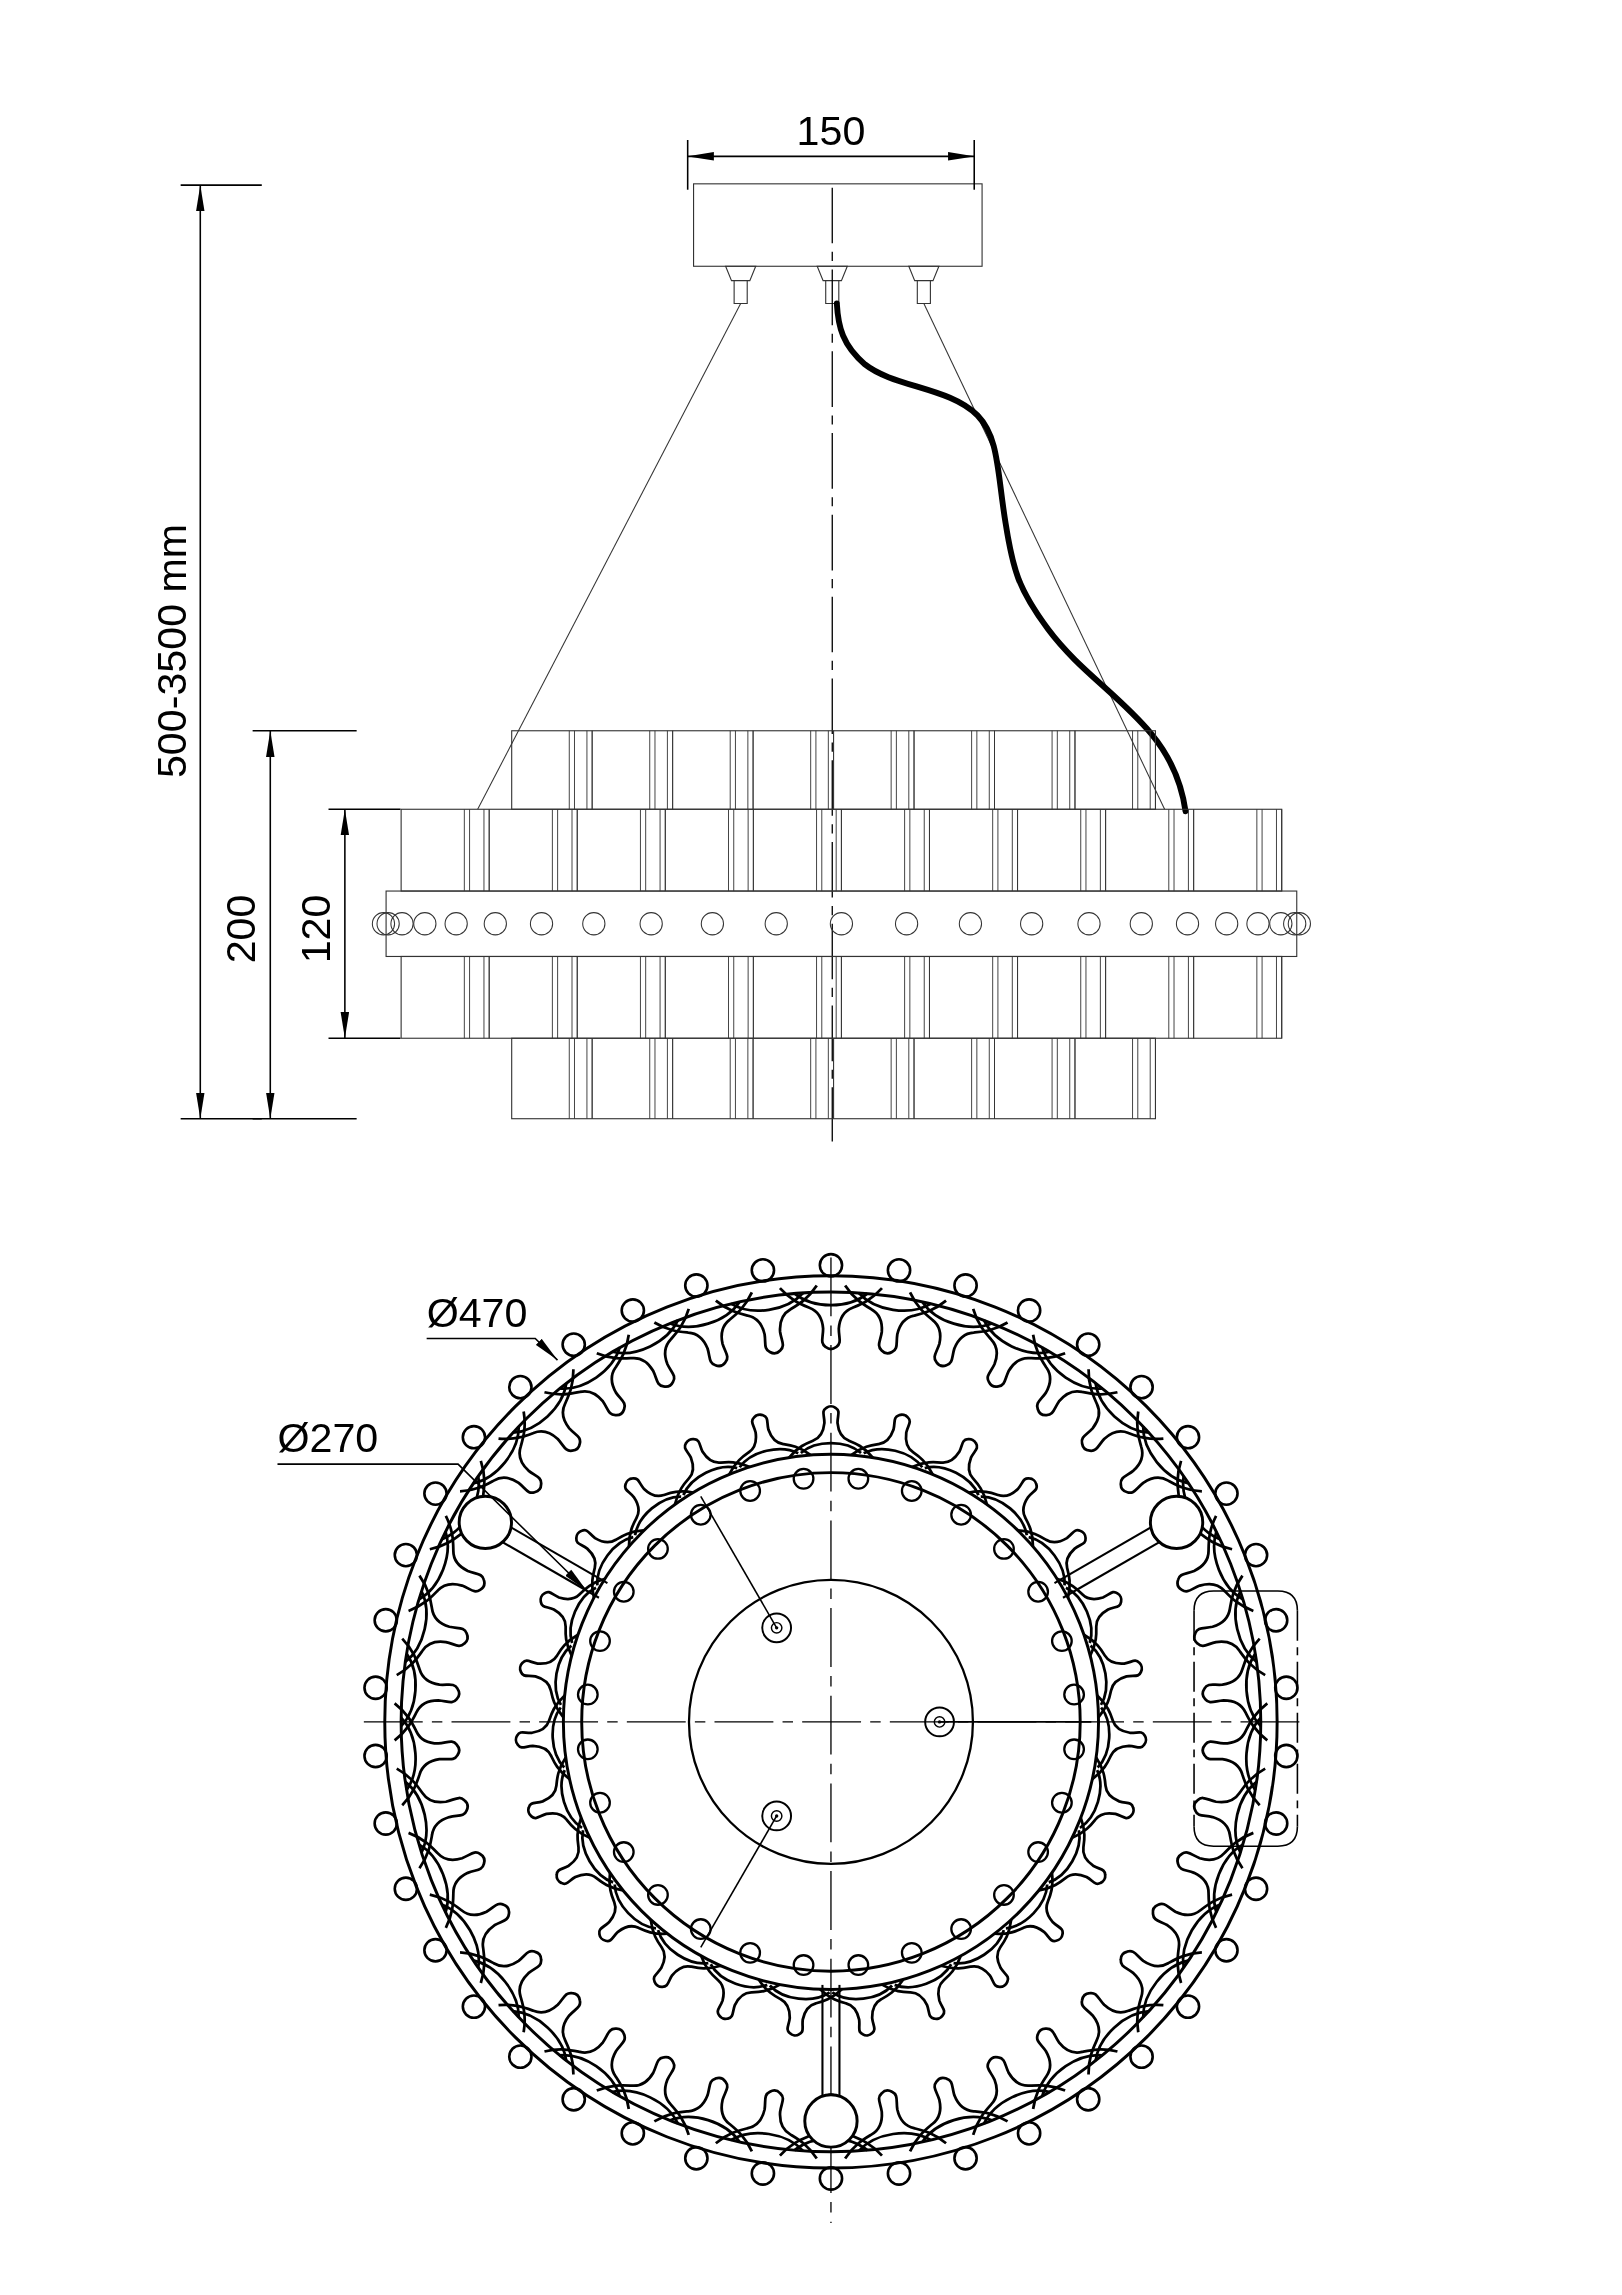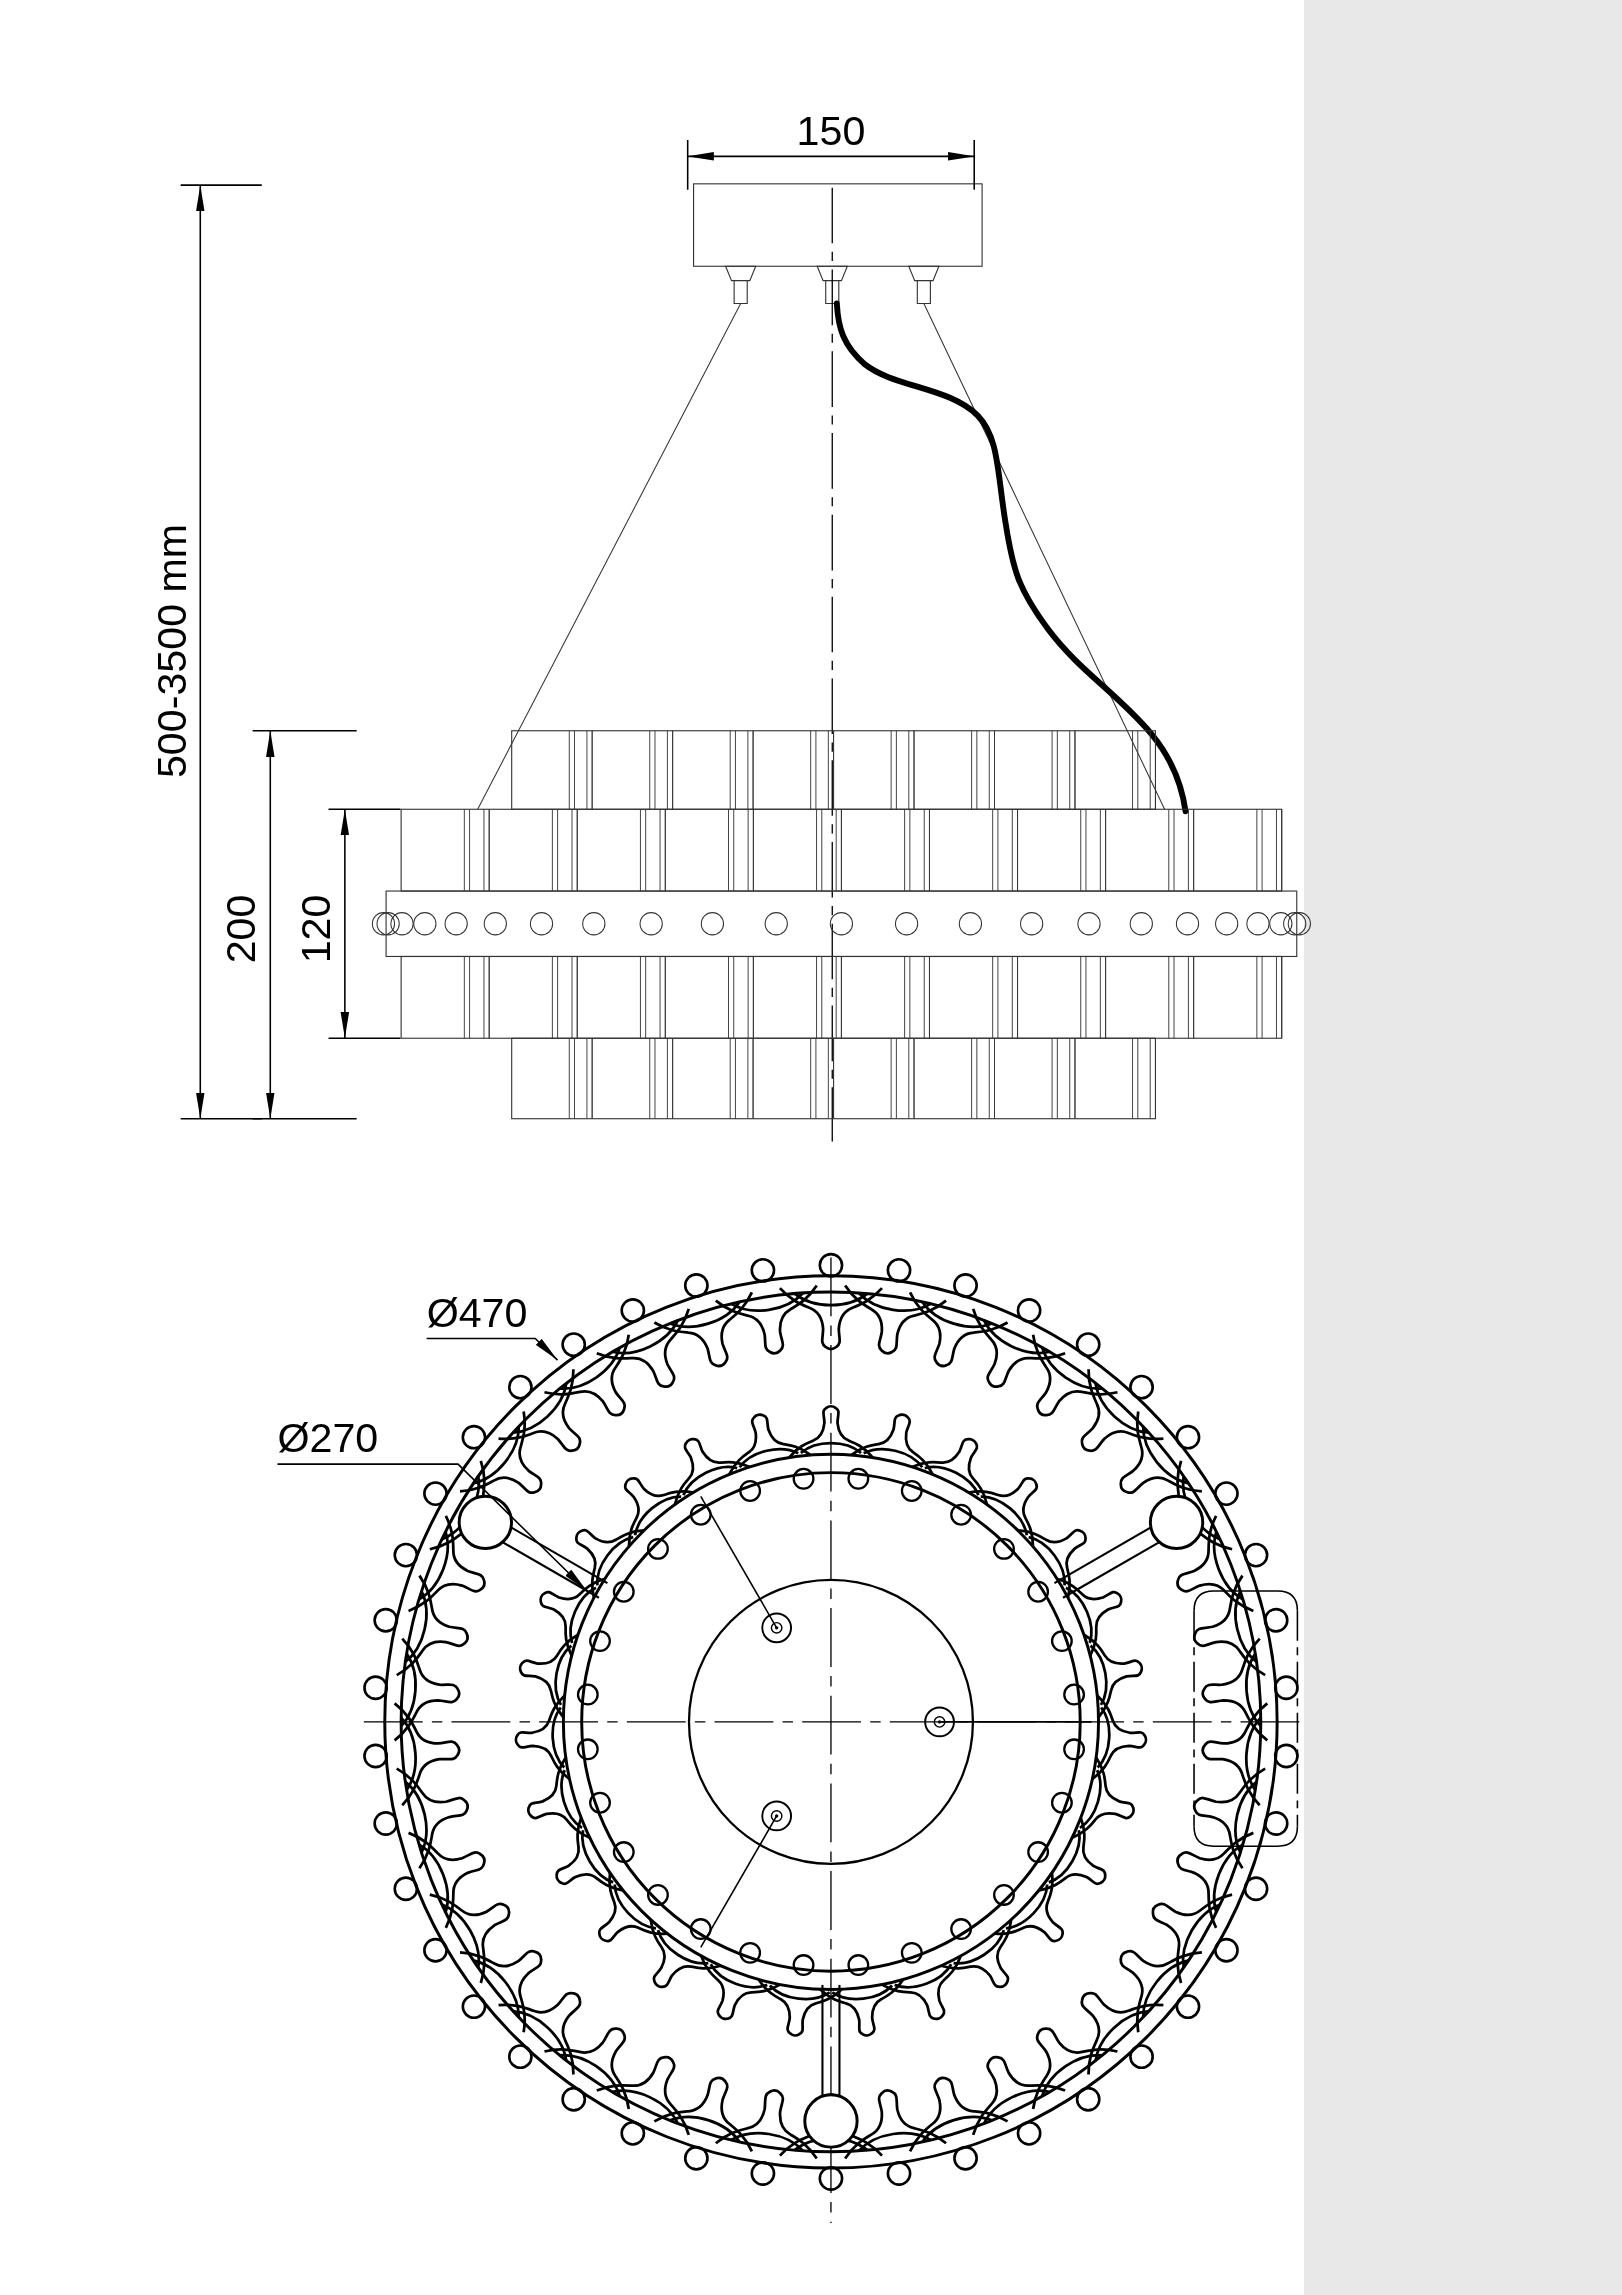--- a/index.html
+++ b/index.html
@@ -1,17 +1,17 @@
 <!DOCTYPE html>
 <html style="font-size:10.5px"><head>
 <meta charset="utf-8">
 <style>
   html,body{margin:0;padding:0;background:#e8e8e8;}
   .sheet{
-    width:1304px;height:2295px;background:#ffffff;position:relative;
+    width:1622px;height:2295px;background:#ffffff;position:relative;
     font-family:"Liberation Sans", sans-serif;
   }
   svg{display:block;}
   text{fill:#000;font-family:"Liberation Sans", sans-serif;}
   .dimtxt{font-size:63px;}
 </style>
 </head>
 <body>
 
 <div class="sheet">

